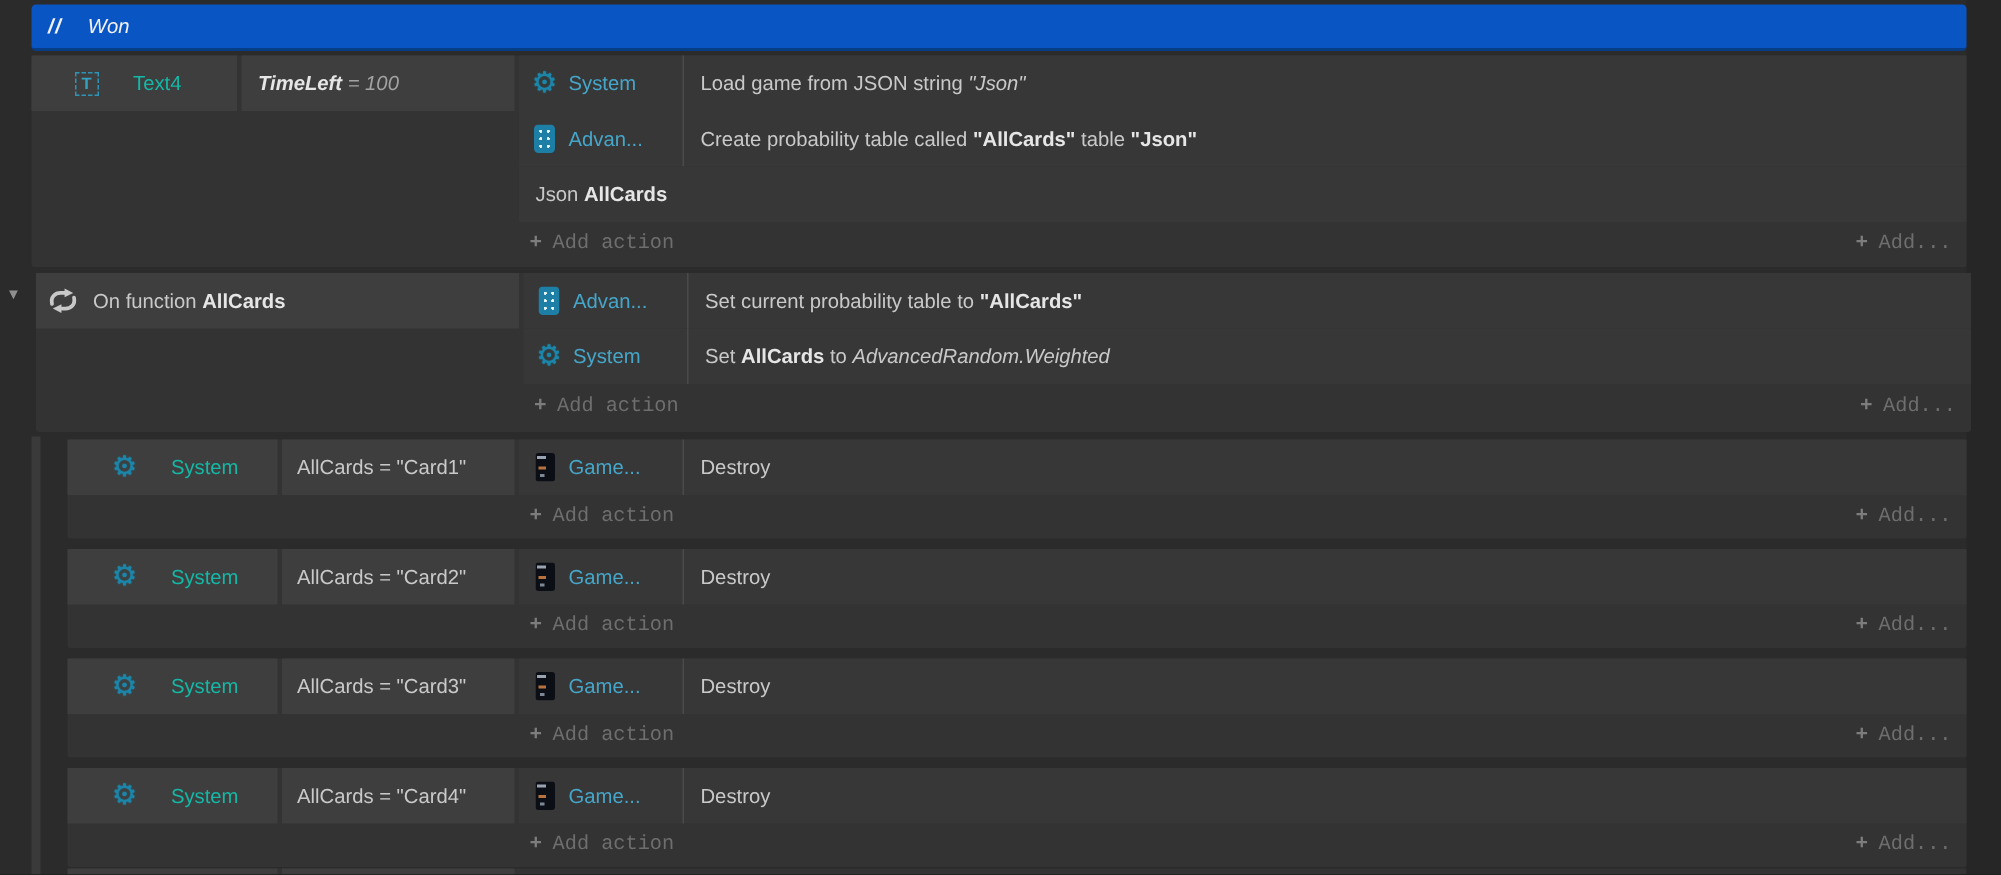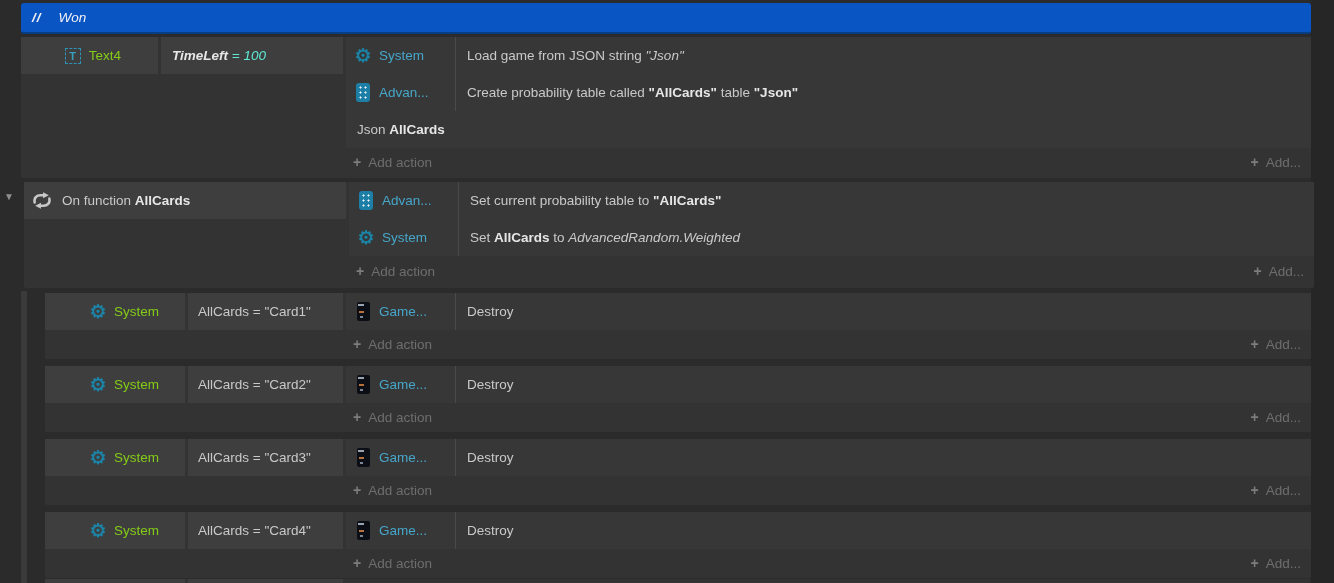--- a/index.html
+++ b/index.html
@@ -23,21 +23,21 @@
   .c-marker { font-weight:700; margin-right:17px; letter-spacing:1px; }
 
   
   .block { position:absolute; background:#333333; border-radius:2px; }
 
   .cond-cell {
     position:absolute; top:0; height:37px; background:#3e3e3e;
     display:flex; align-items:center; white-space:nowrap; overflow:hidden;
   }
   .obj-cell { justify-content:flex-end; }
-  .objname { color:#84cc16; margin-left:5px; }
+  .objname { color:#14b8a6; margin-left:20px; }
 
   .ic { width:22px; display:flex; justify-content:center; align-items:center; flex:0 0 22px; }
   .gear { color:#1b86aa; font-size:19px; line-height:1; text-shadow:0 0 1px #1b86aa; }
 
   .text-icon {
     width:16px; height:16px; border:1px dashed #2e93b4; color:#35a0c0;
     font-weight:700; font-size:11px; display:flex; align-items:center; justify-content:center;
   }
   .dice-icon {
     width:14px; height:19px; border-radius:3px; background-color:#1d7ea6;
@@ -66,27 +66,27 @@
   .aicon {
     flex:0 0 110px; display:flex; align-items:center; padding-left:6px;
     border-right:1px solid #4a4a4a; white-space:nowrap; overflow:hidden;
   }
   .aplugin { color:#46a6c9; margin-left:5px; }
   .atext { flex:1; display:flex; align-items:center; padding-left:11px; white-space:nowrap; overflow:hidden; }
 
   .rich span { white-space:pre; }
   .b  { font-weight:700; color:#e6e6e6; }
   .it { font-style:italic; color:#c9c9c9; }
-  .dim { color:#5eead4; }
+  .dim { color:#a3a3a3; }
 
   .add-row {
     flex:1 1 auto; min-height:26px; display:flex; align-items:center;
     justify-content:space-between; padding:0 10px 2px 7px; background:transparent;
   }
-  .add-link { color:#6e6e6e; cursor:pointer; white-space:nowrap; }
+  .add-link { color:#6e6e6e; cursor:pointer; white-space:nowrap;font-family:Liberation Mono, monospace; }
   .plus { font-weight:700; color:#7d7d7d; margin-right:7px; font-size:14px; }
 
   .expander {
     position:absolute; left:4px; top:192px; color:#8f8f8f; font-size:10px; line-height:1;
     cursor:pointer;
   }
   .scope-line { position:absolute; left:21px; top:291px; width:6px; height:292px; background:#3a3a3a; }
 
   .fn-label { margin-left:9px; }
 

